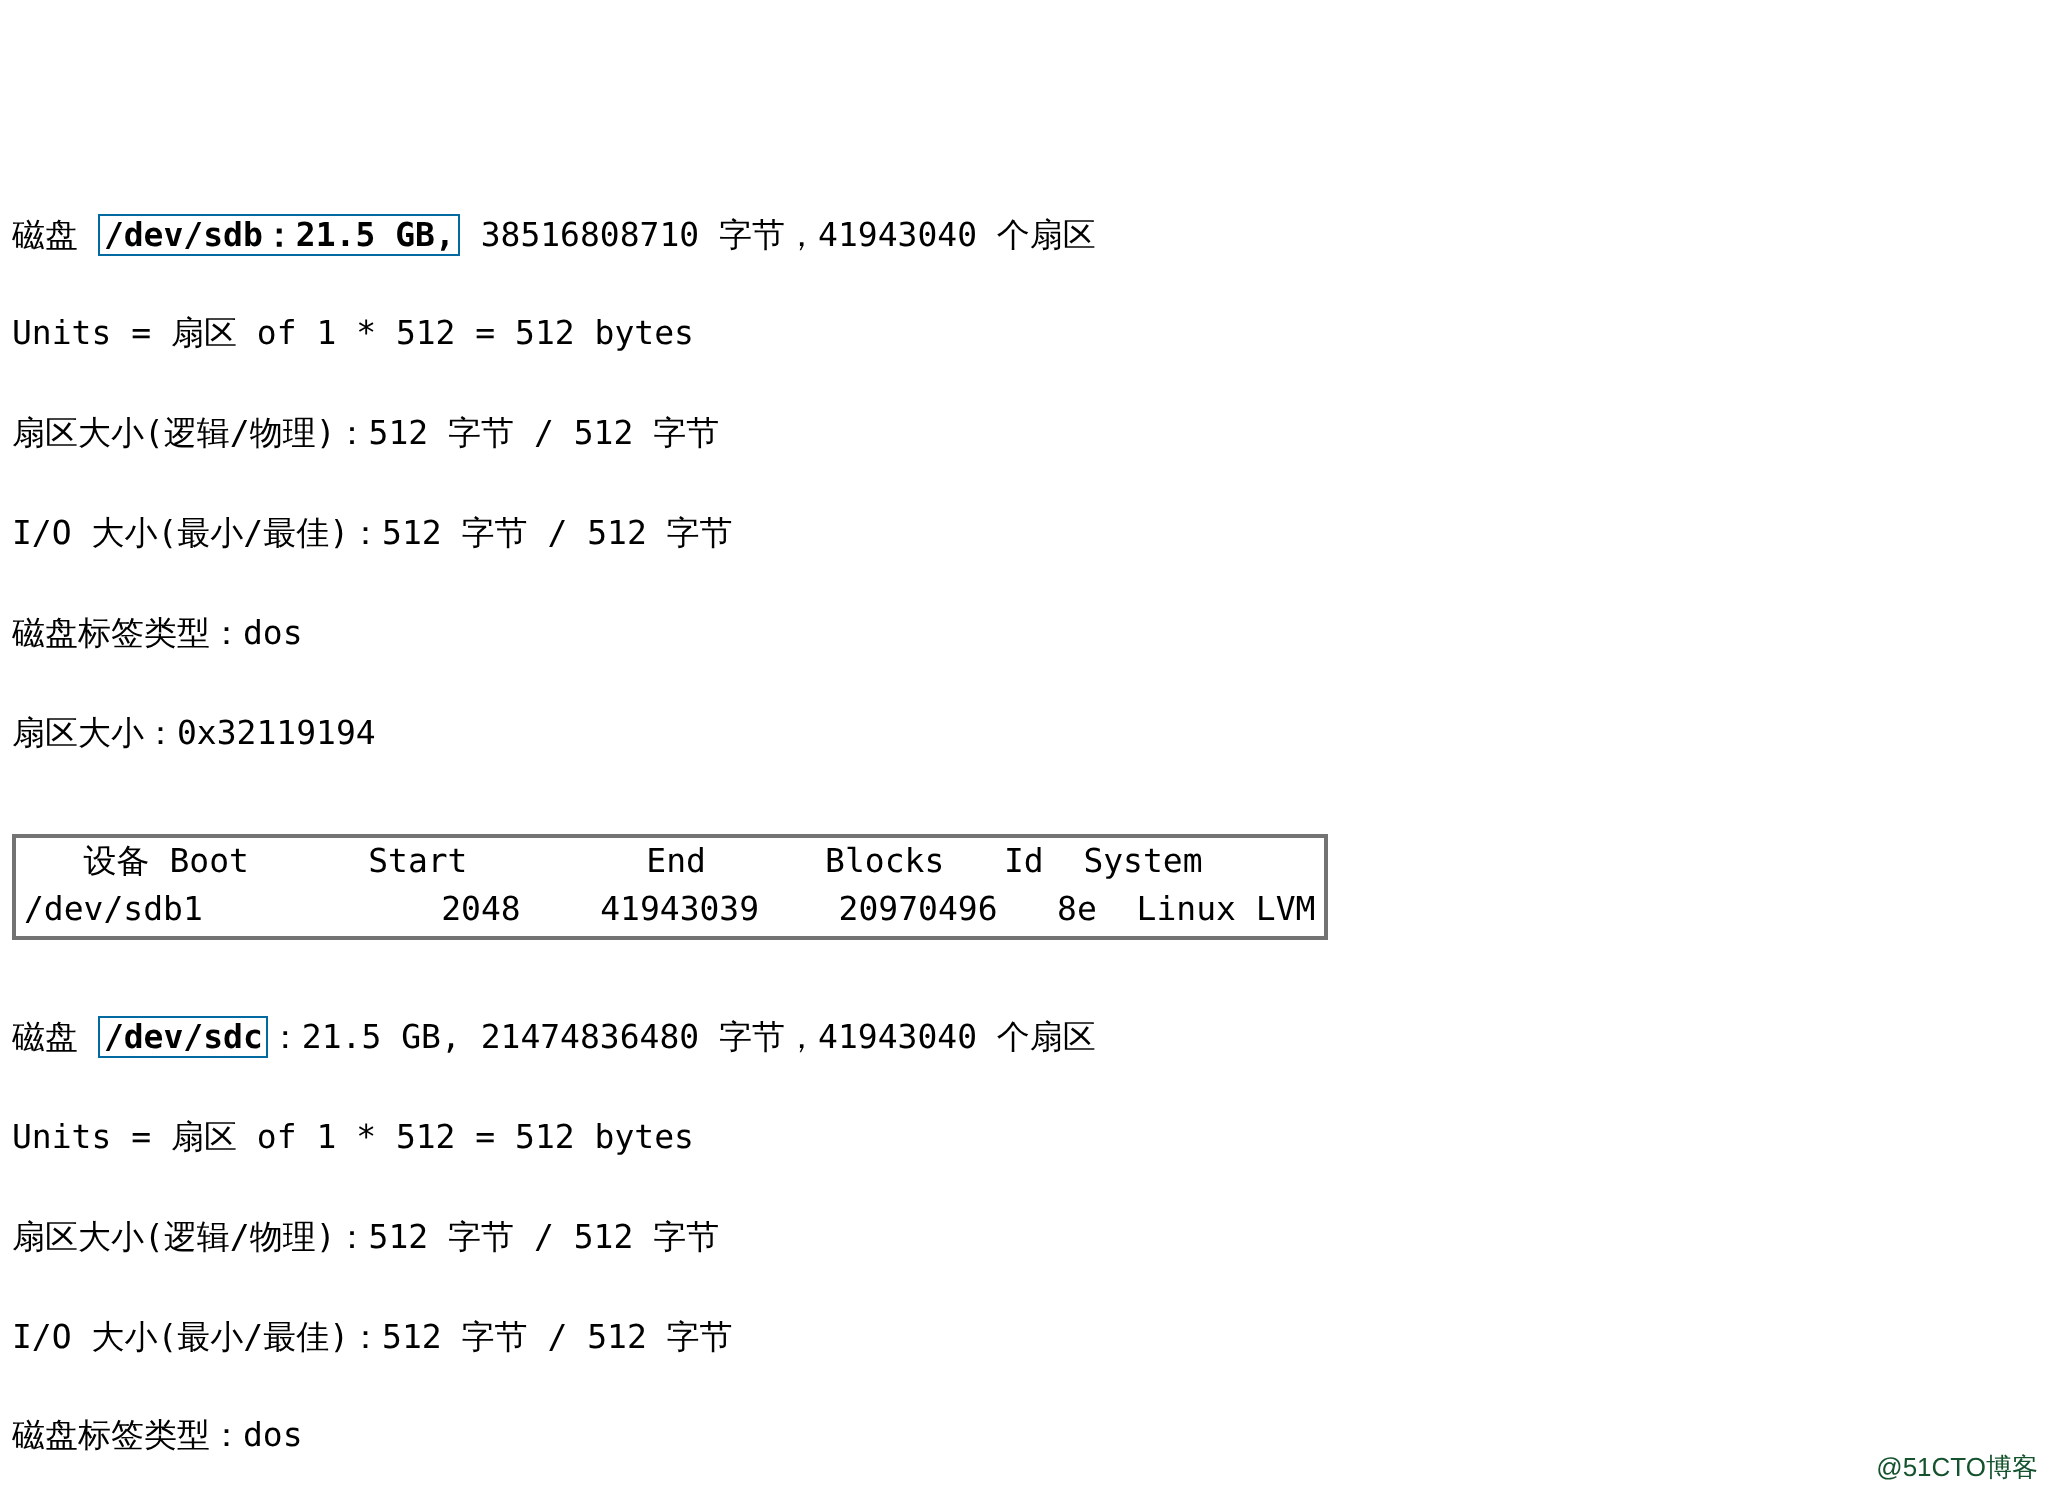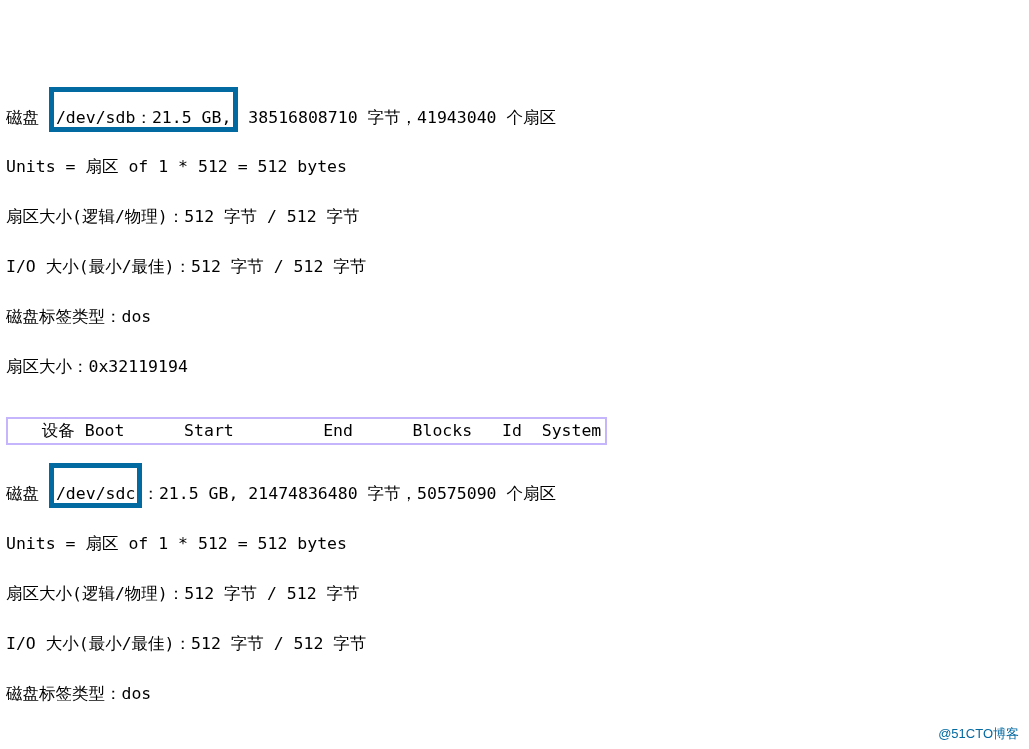--- a/index.html
+++ b/index.html
@@ -12,52 +12,53 @@
     color: #000000;
     white-space: pre;
     width: 1029px;
     box-sizing: border-box;
   }
   .watermark {
     position: absolute;
     right: 10px;
     top: 724px;
     font-size: 13px;
-    color: #0369a1;
+    color: #14532d;
     white-space: nowrap;
     font-family: "Microsoft YaHei", sans-serif;
   }
   .hl {
-    border: 5px solid #0369a1;
-    padding: 16px 2px 0 2px;
+    border: 1px solid #0369a1;
+    padding: 0 2px 0 2px;
     background: transparent;
+    font-weight: bold;
   }
   .tablebox {
-    border: 2px solid #c4b5fd;
+    border: 2px solid #737373;
     display: inline-block;
     padding: 0 4px 0 4px;
     margin: 0;
     line-height: 1.51;
   }
   .blk { display: block; }
   .sp1 { margin-top: 12px; }
 </style>
 </head>
 <body>
 
 
 
 <span class="blk"><span>磁盘 </span><span class="hl">/dev/sdb：21.5 GB,</span><span> 38516808710 字节，41943040 个扇区</span></span>
 <span class="blk">Units = 扇区 of 1 * 512 = 512 bytes</span>
 <span class="blk">扇区大小(逻辑/物理)：512 字节 / 512 字节</span>
 <span class="blk">I/O 大小(最小/最佳)：512 字节 / 512 字节</span>
 <span class="blk">磁盘标签类型：dos</span>
 <span class="blk">扇区大小：0x32119194</span>
-<span class="blk sp1"><span class="tablebox"><span class="blk">   设备 Boot      Start         End      Blocks   Id  System</span></span></span>
-<span class="blk sp1"><span>磁盘 </span><span class="hl">/dev/sdc</span><span>：21.5 GB, 21474836480 字节，50575090 个扇区</span></span>
+<span class="blk sp1"><span class="tablebox"><span class="blk">   设备 Boot      Start         End      Blocks   Id  System</span><span class="blk">/dev/sdb1            2048    41943039    20970496   8e  Linux LVM</span></span></span>
+<span class="blk sp1"><span>磁盘 </span><span class="hl">/dev/sdc</span><span>：21.5 GB, 21474836480 字节，41943040 个扇区</span></span>
 <span class="blk">Units = 扇区 of 1 * 512 = 512 bytes</span>
 <span class="blk">扇区大小(逻辑/物理)：512 字节 / 512 字节</span>
 <span class="blk">I/O 大小(最小/最佳)：512 字节 / 512 字节</span>
 <span class="blk">磁盘标签类型：dos</span>
 
 
 
 
 
 

